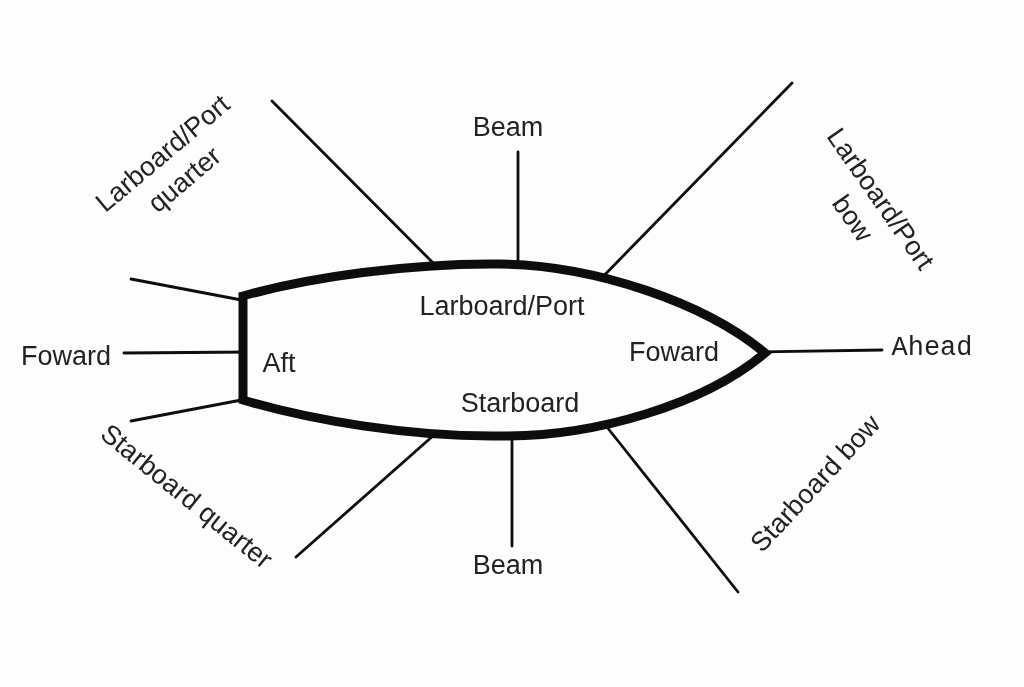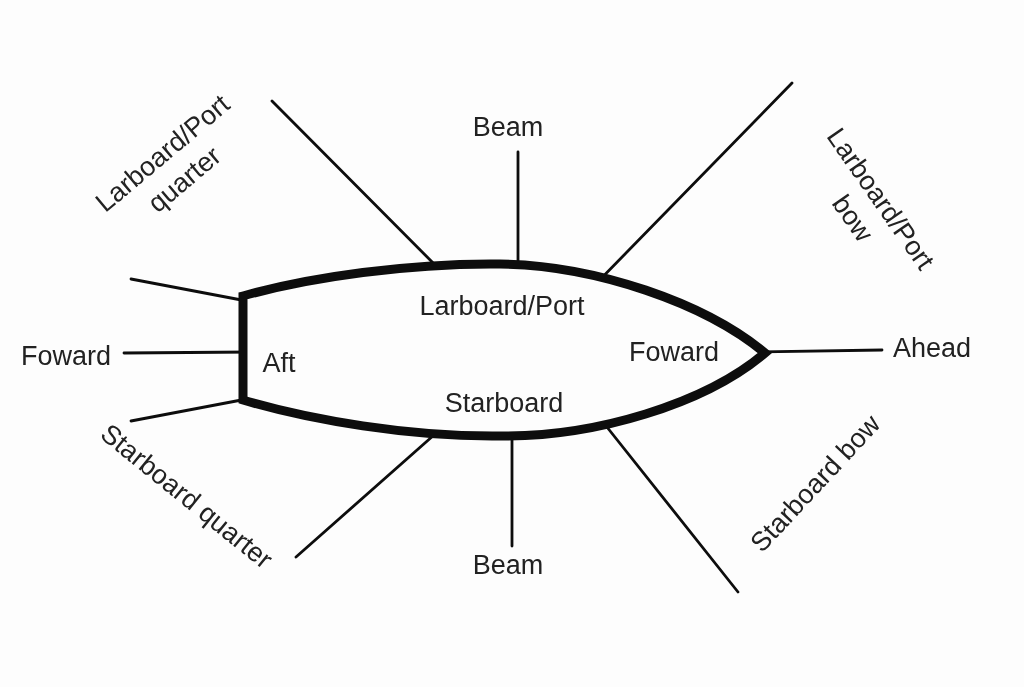--- a/index.html
+++ b/index.html
@@ -71,28 +71,28 @@
 
     <path class="hull" d="M 243 296
          C 310 277, 410 263, 500 264
          C 595 265, 705 303, 765 353
          C 705 404, 595 437, 500 436
          C 410 437, 310 420, 243 400
          Z"></path>
   </svg>
 
   <div class="lbl" style="left:502px; top:307px;">Larboard/Port</div>
-  <div class="lbl" style="left:504px; top:404px;">Starboard</div>
+  <div class="lbl" style="left:520px; top:404px;">Starboard</div>
   <div class="lbl" style="left:279px; top:364px;">Aft</div>
   <div class="lbl" style="left:674px; top:353px;">Foward</div>
 
   <div class="lbl" style="left:508px; top:128px;">Beam</div>
   <div class="lbl" style="left:508px; top:566px;">Beam</div>
   <div class="lbl" style="left:66px; top:357px;">Foward</div>
-  <div class="lbl" style="left:932px; top:349px;">Ahead</div>
+  <div class="lbl" style="left:932px; top:349px;font-family:Liberation Mono, monospace;">Ahead</div>
 
   <div class="lbl rot-neg40" style="left:174px; top:167px;">
     <span>Larboard/Port</span>
     <span class="line2">quarter</span>
   </div>
 
   <div class="lbl rot-pos55" style="left:866px; top:209px;">
     <span>Larboard/Port</span>
     <span class="line2">bow</span>
   </div>

